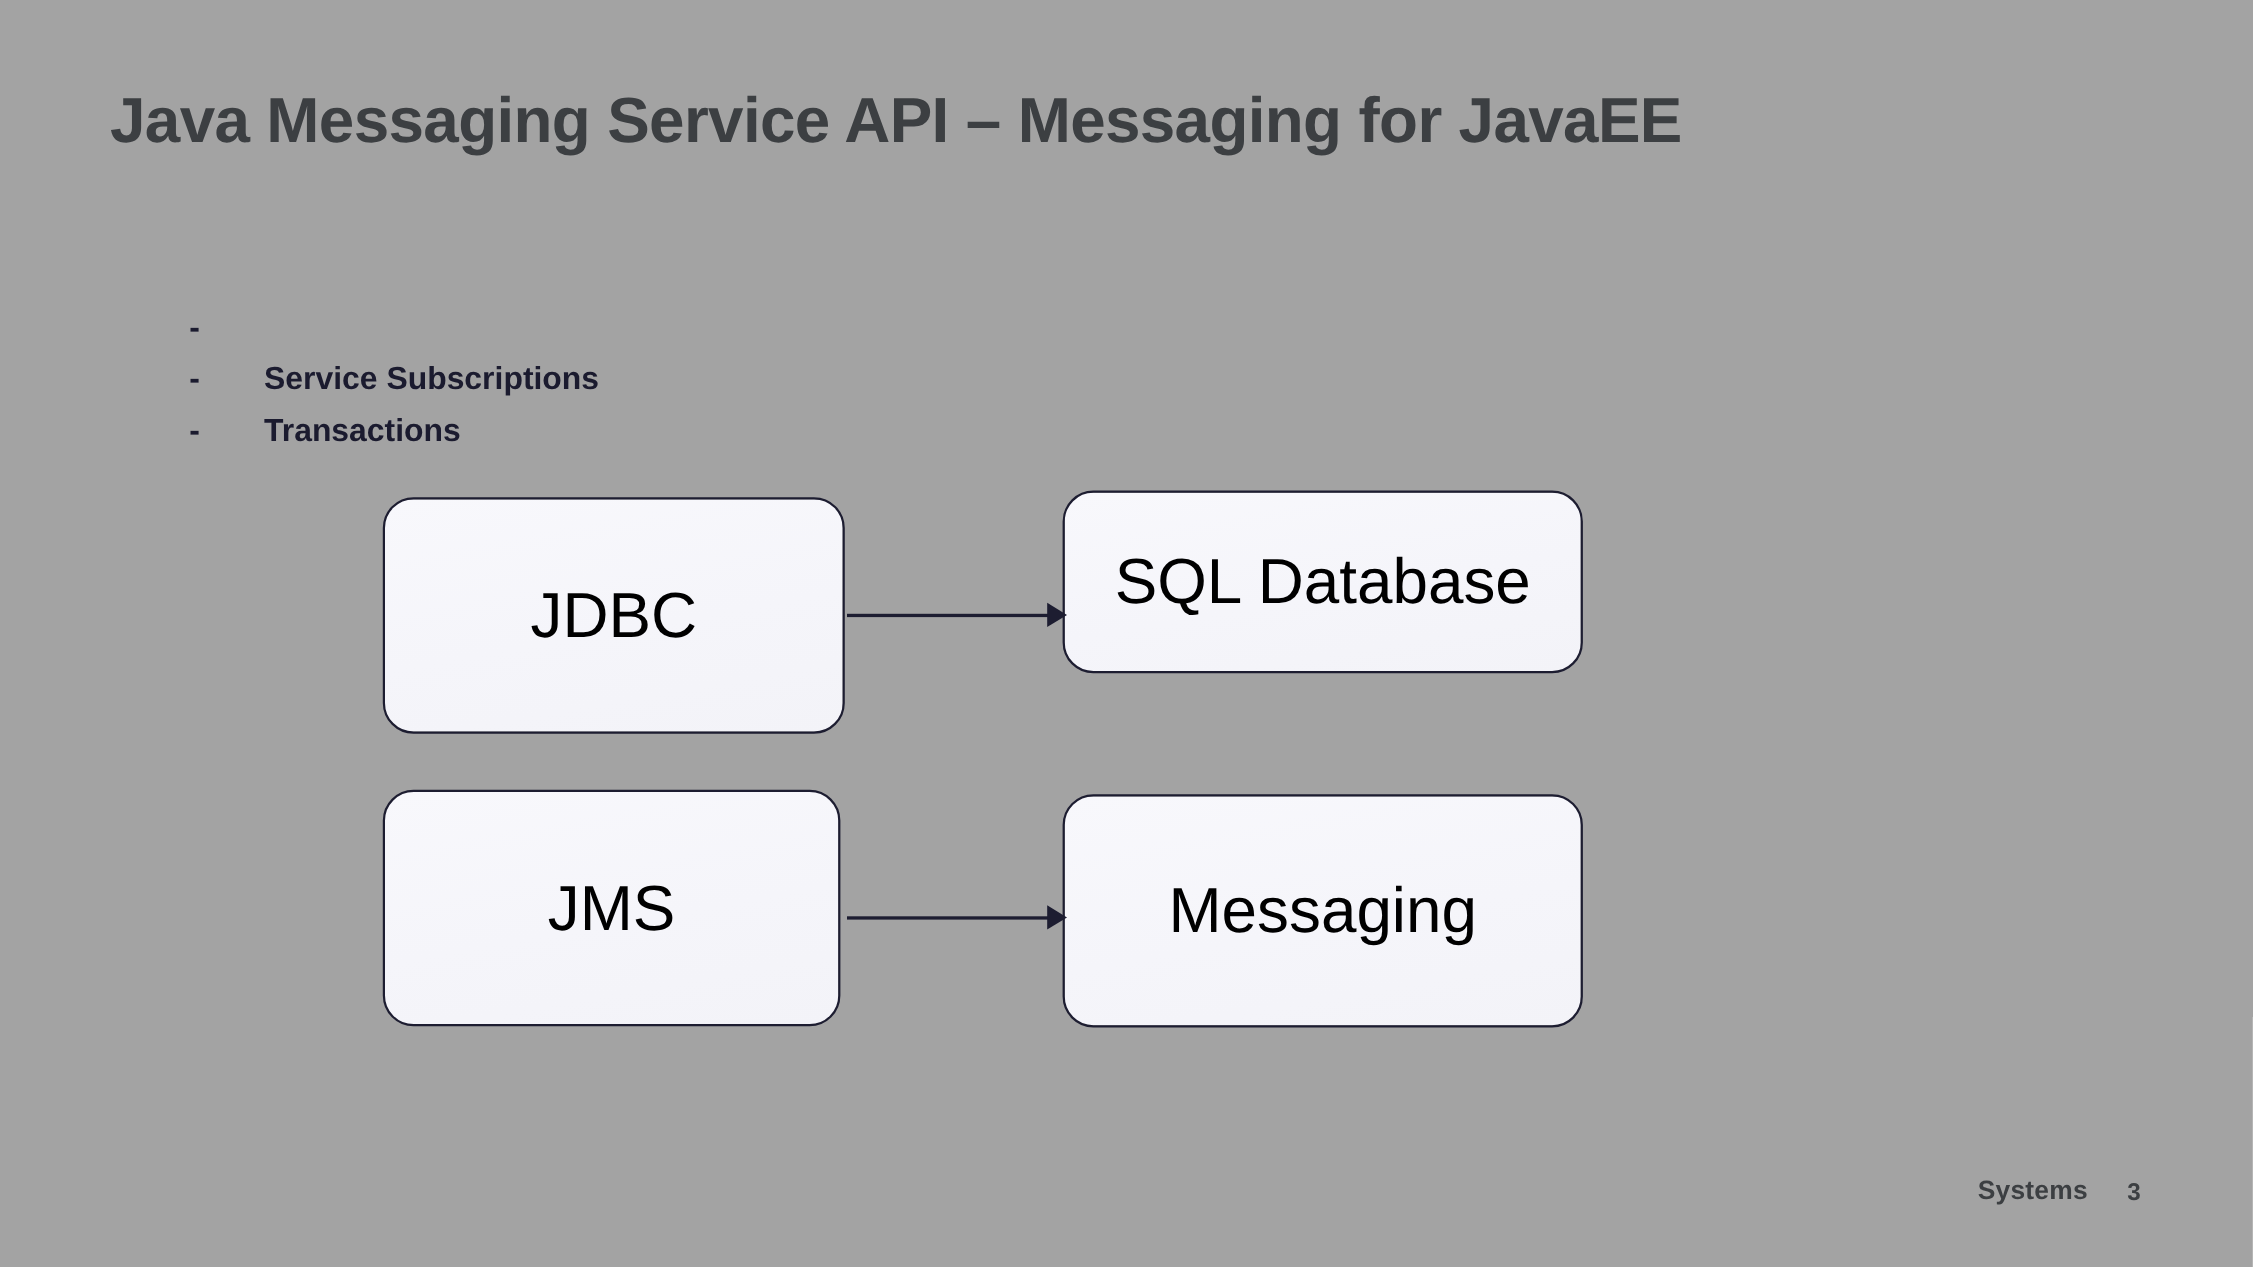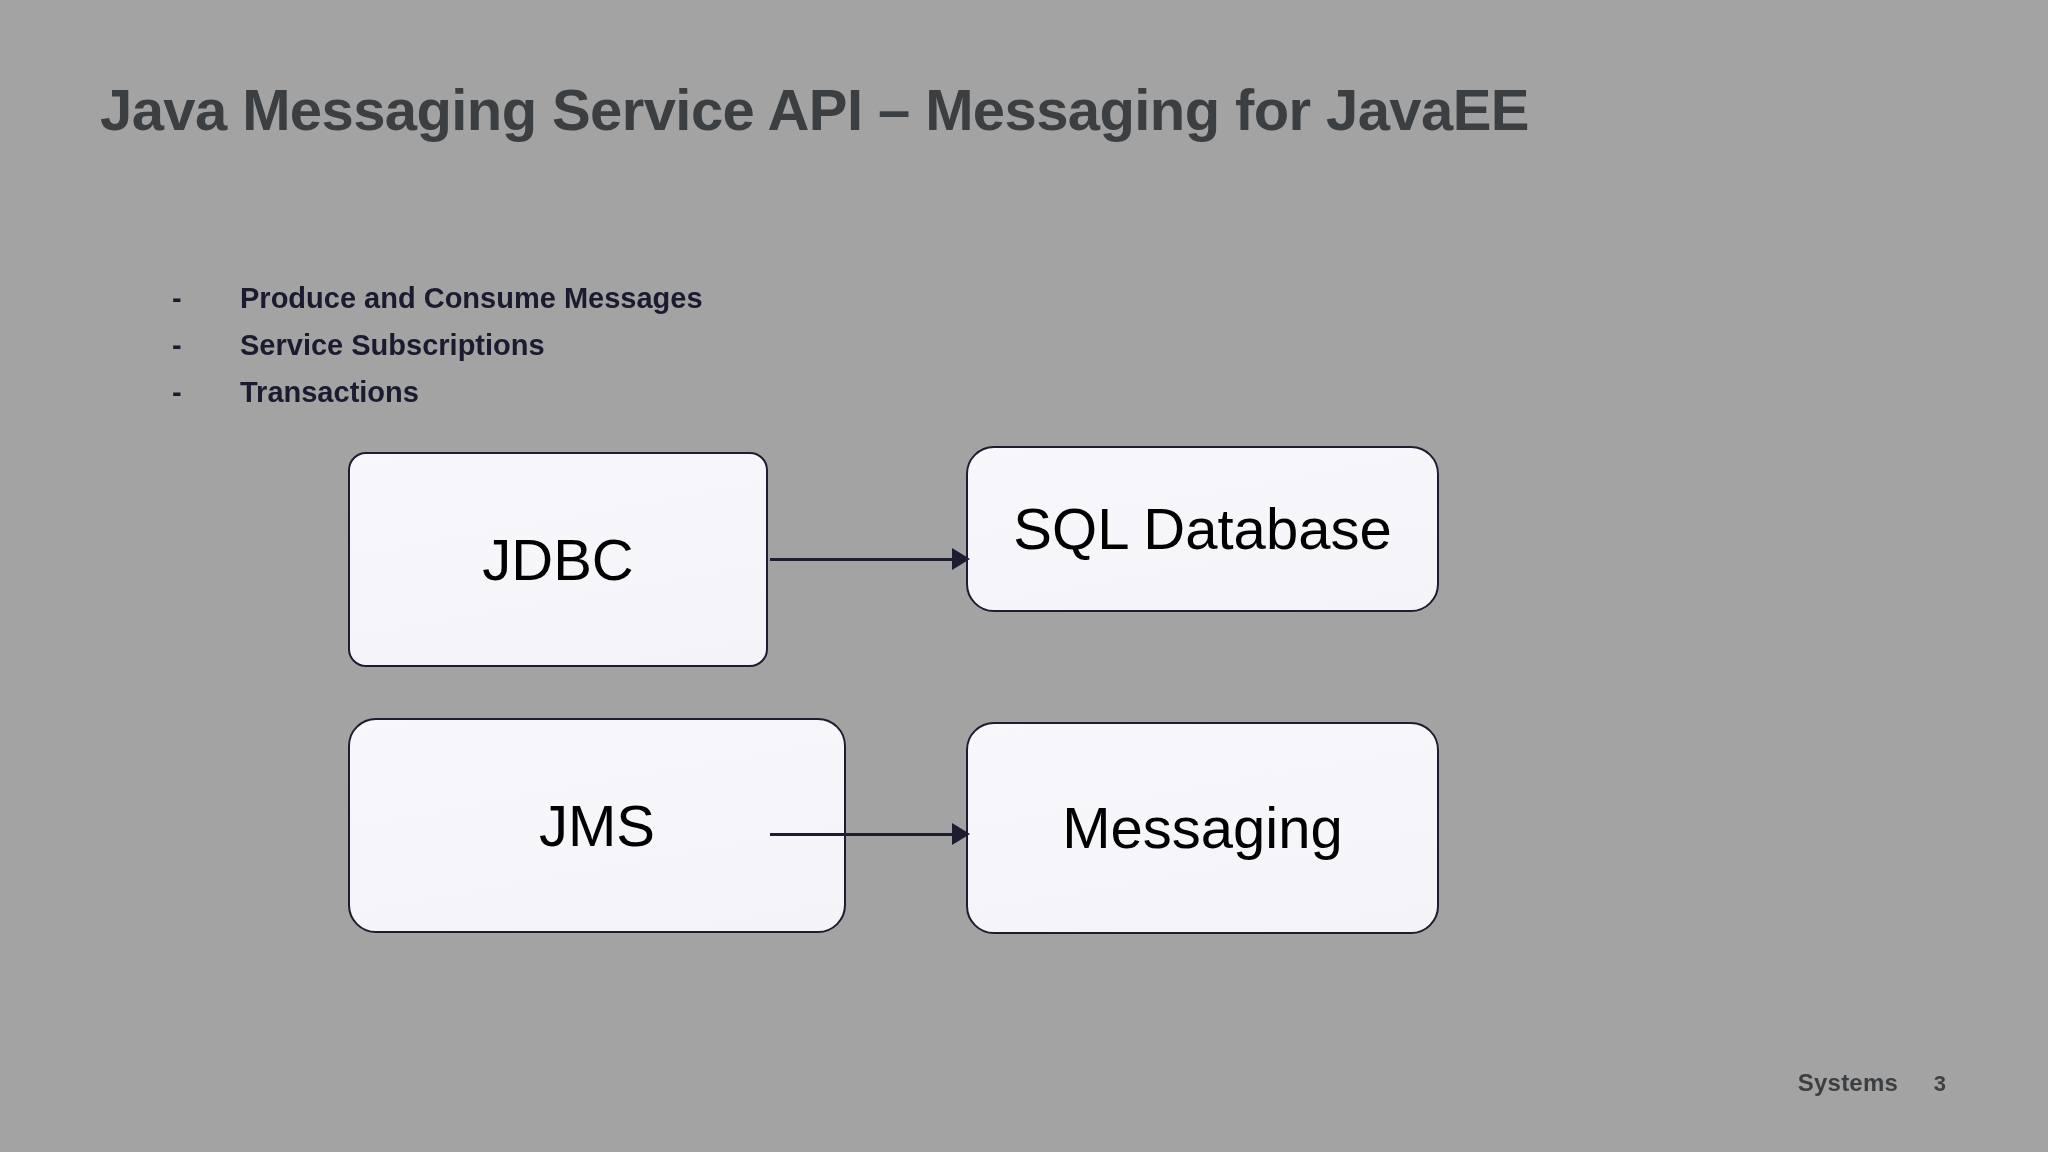--- a/index.html
+++ b/index.html
@@ -94,28 +94,28 @@
     color: #000000;
     font-size: 58px;
     font-family: "Liberation Sans", sans-serif;
     font-weight: 400;
     line-height: 1.0;
     pointer-events: auto;
   }
 
   #box-jdbc {
     left: 348px;  top: 452px;  width: 420px; height: 215px;
-    border-radius: 18px;
+    border-radius: 28px;
   }
   #box-sql {
     left: 966px;  top: 446px;  width: 473px; height: 166px;
     border-radius: 28px 28px 28px 28px;
   }
   #box-jms {
-    left: 348px;  top: 718px;  width: 498px; height: 215px;
+    left: 348px;  top: 718px;  width: 416px; height: 215px;
     border-radius: 28px;
   }
   #box-msgsys {
     left: 966px;  top: 722px;  width: 473px; height: 212px;
     border-radius: 28px;
   }
   .node-label-multi { line-height: 1.18; }
 
   
   .arrow-line {
@@ -160,21 +160,20 @@
 <body>
 
 <div class="slide">
 
   <div class="slide-title">Java Messaging Service API – Messaging for JavaEE</div>
 
 
   <ul class="bullet-list">
     <li class="bullet-item">
       <span class="bullet-marker">-</span>
-      <span class="bullet-text">Produce and Consume Messages</span>
     </li>
     <li class="bullet-item">
       <span class="bullet-marker">-</span>
       <span class="bullet-text">Service Subscriptions</span>
     </li>
     <li class="bullet-item">
       <span class="bullet-marker">-</span>
       <span class="bullet-text">Transactions</span>
     </li>
   </ul>

